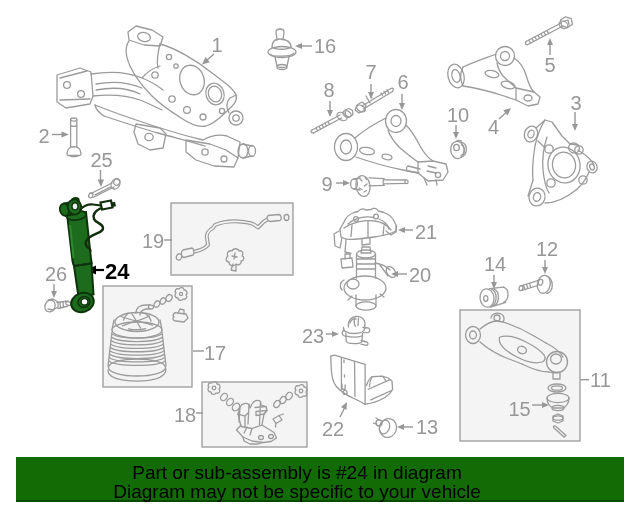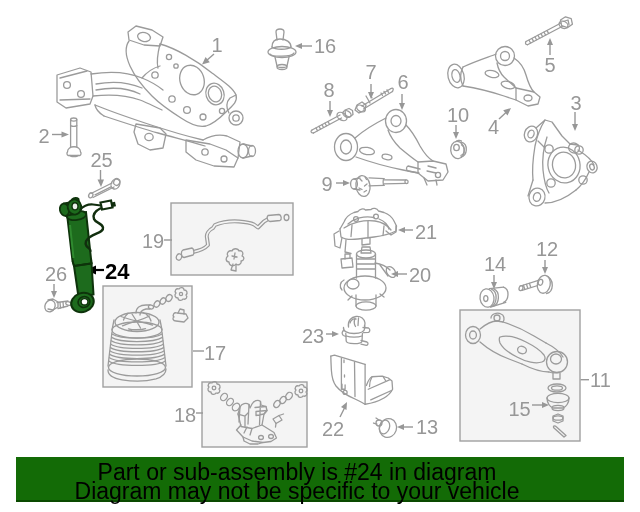--- a/index.html
+++ b/index.html
@@ -1,20 +1,20 @@
 <!DOCTYPE html>
 <html><head>
 <meta charset="utf-8">
 <style>
   html,body{margin:0;padding:0;background:#fff;}
   #stage{position:relative;width:640px;height:512px;background:#fff;overflow:hidden;
          font-family:"Liberation Sans", sans-serif;}
   #banner{position:absolute;left:16px;top:457px;width:608px;height:45px;
           background:#136b06;border-bottom:2px solid #0a4a00;box-sizing:border-box;
-          color:#000;text-align:center;font-size:23px;line-height:19px;
+          color:#000;text-align:center;font-size:19px;line-height:19px;
           padding-top:6px;padding-right:46px;}
   svg{position:absolute;left:0;top:0;}
   text{font-family:"Liberation Sans", sans-serif;}
   .lbl{fill:#979797;font-size:20px;}
   .ln{stroke:#9b9b9b;stroke-width:1.3;fill:none;stroke-linecap:round;stroke-linejoin:round;}
   .arr{stroke:#979797;stroke-width:1.4;fill:none;}
   .arh{fill:#979797;stroke:none;}
   .box{fill:#f4f4f4;stroke:#a0a0a0;stroke-width:1.4;}
 </style>
 </head>

